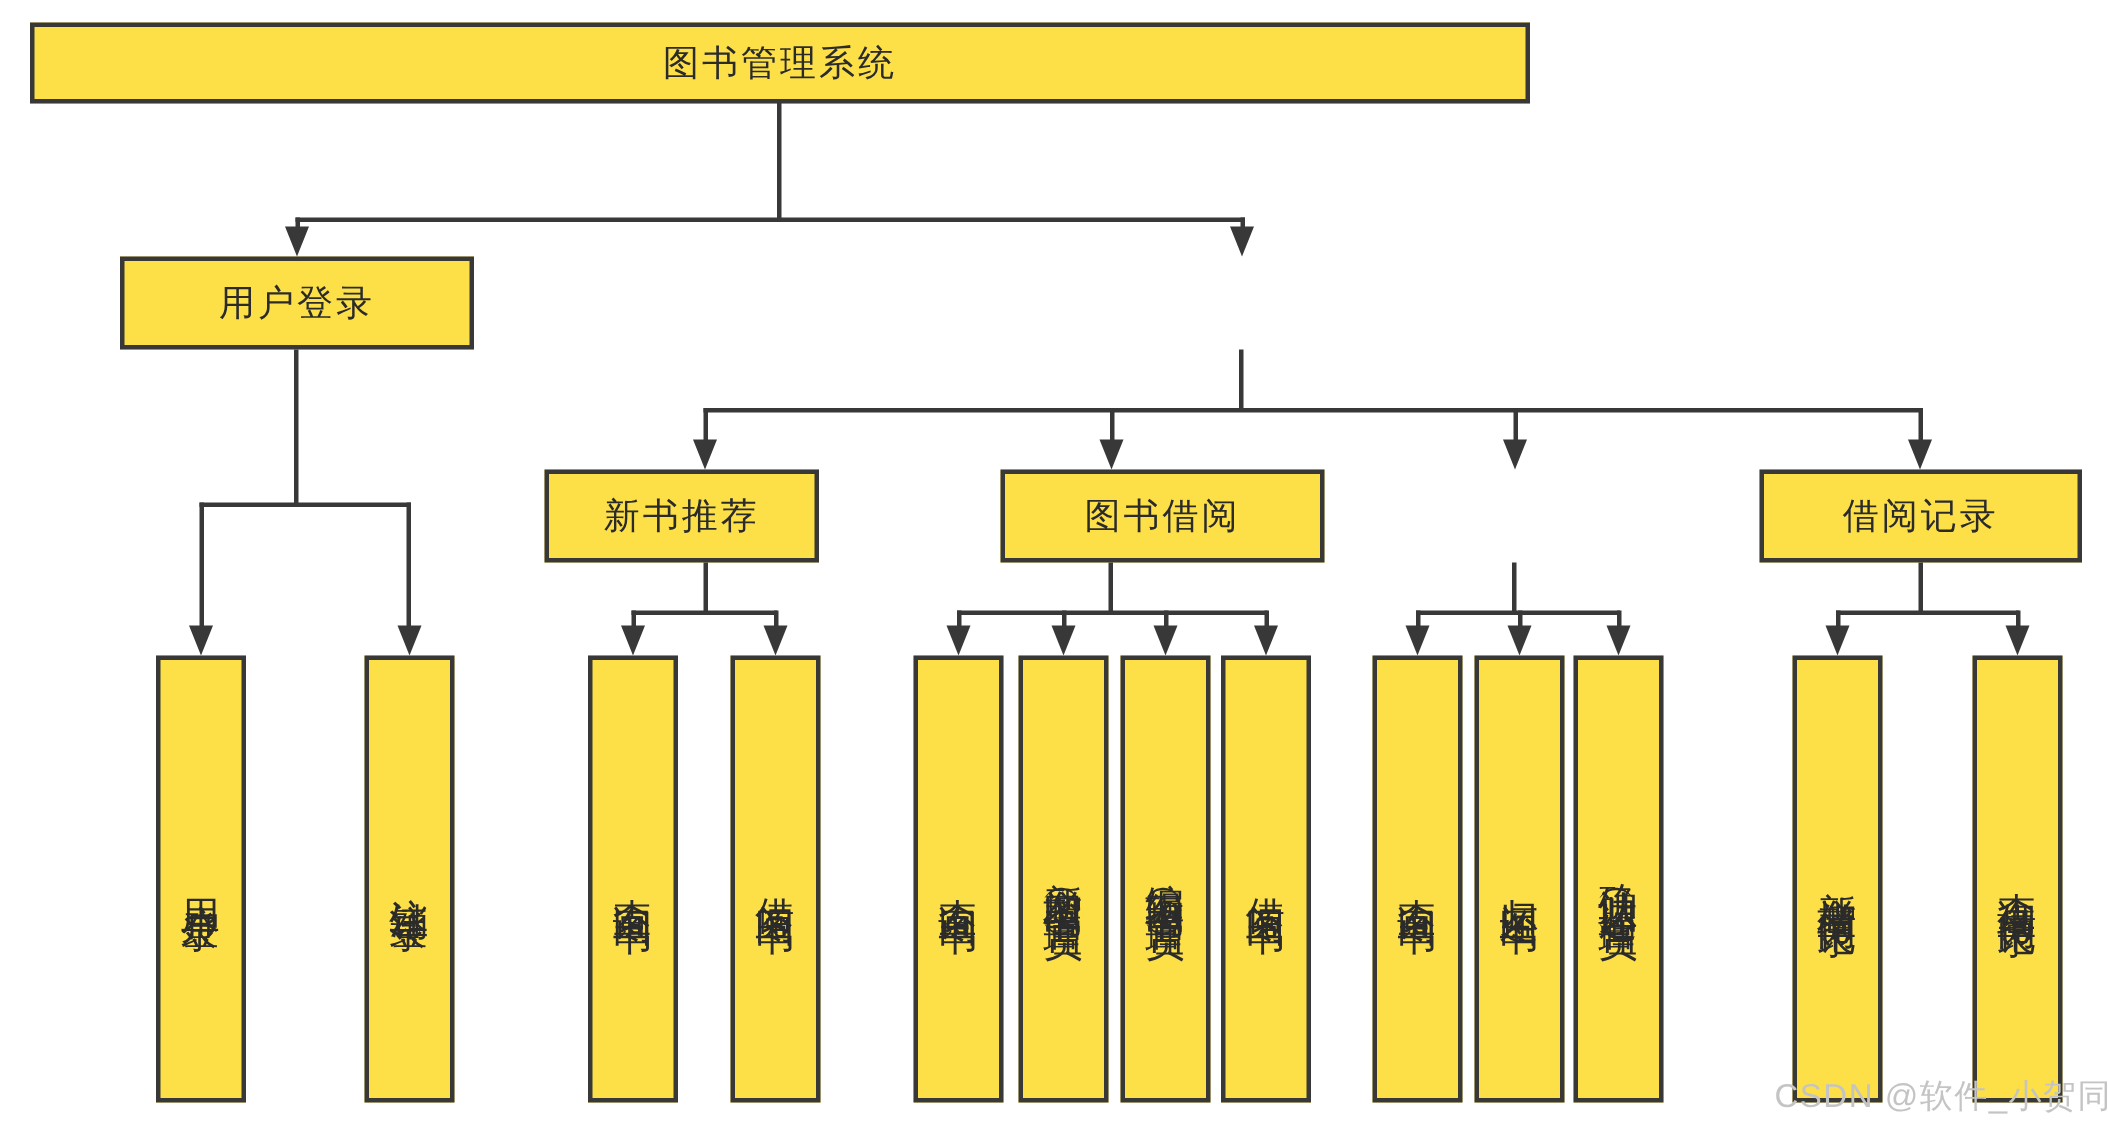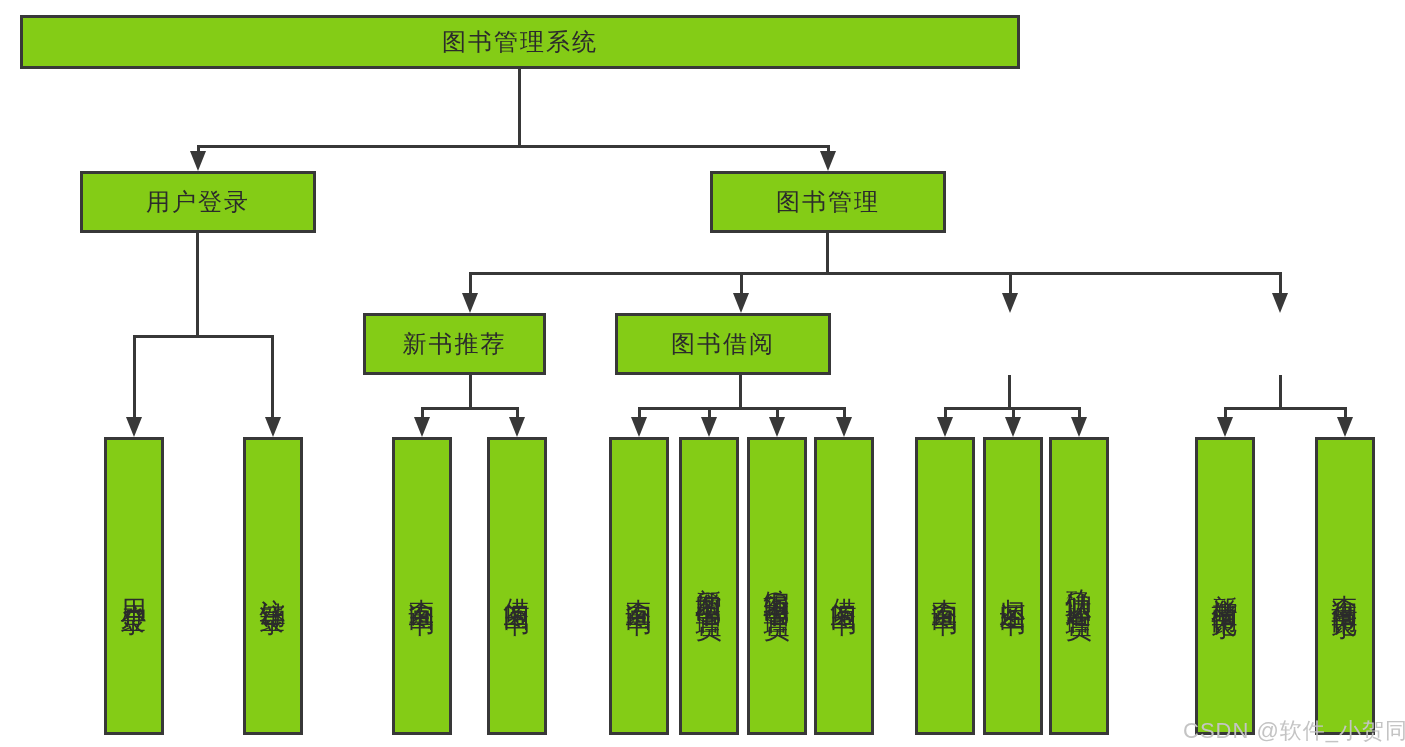--- a/index.html
+++ b/index.html
@@ -12,21 +12,21 @@
   body{font-family:"Liberation Sans","DejaVu Sans",sans-serif;}
   #canvas{
     position:relative;
     width:1405px;height:747px;
     background:var(--bg);
     overflow:hidden;
   }
   .node{
     position:absolute;
     border:3px solid var(--line);
-    background:#84cc16;
+    background:#fde047;
     display:flex;align-items:center;justify-content:center;
     font-size:24px;color:var(--text);
     letter-spacing:2px;
     box-sizing:border-box;
     white-space:nowrap;
   }
   .vnode{font-size:26px;letter-spacing:0;}
   .vtext{
     writing-mode:vertical-rl;
     letter-spacing:4px;
@@ -48,24 +48,24 @@
   }
 </style>
 </head>
 <body>
 
 <div id="canvas">
 
   <div class="node" style="left:20px;top:15px;width:1000px;height:54px;">图书管理系统</div>
 
   <div class="node" style="left:80px;top:171px;width:236px;height:62px;">用户登录</div>
-  <div class="node" style="left:710px;top:171px;width:236px;height:62px;">图书管理</div>
 
   <div class="node" style="left:363px;top:313px;width:183px;height:62px;">新书推荐</div>
-  <div class="node" style="left:615px;top:313px;width:216px;height:62px;">图书借阅</div>
+  <div class="node" style="left:667px;top:313px;width:216px;height:62px;">图书借阅</div>
+  <div class="node" style="left:1173px;top:313px;width:215px;height:62px;">借阅记录</div>
 
   <div class="node vnode" style="left:104px;top:437px;width:60px;height:298px;">
     <span class="vtext">用户登录</span>
   </div>
   <div class="node vnode" style="left:243px;top:437px;width:60px;height:298px;">
     <span class="vtext">注销登录</span>
   </div>
 
   <div class="node vnode" style="left:392px;top:437px;width:60px;height:298px;">
     <span class="vtext">查询图书</span>

